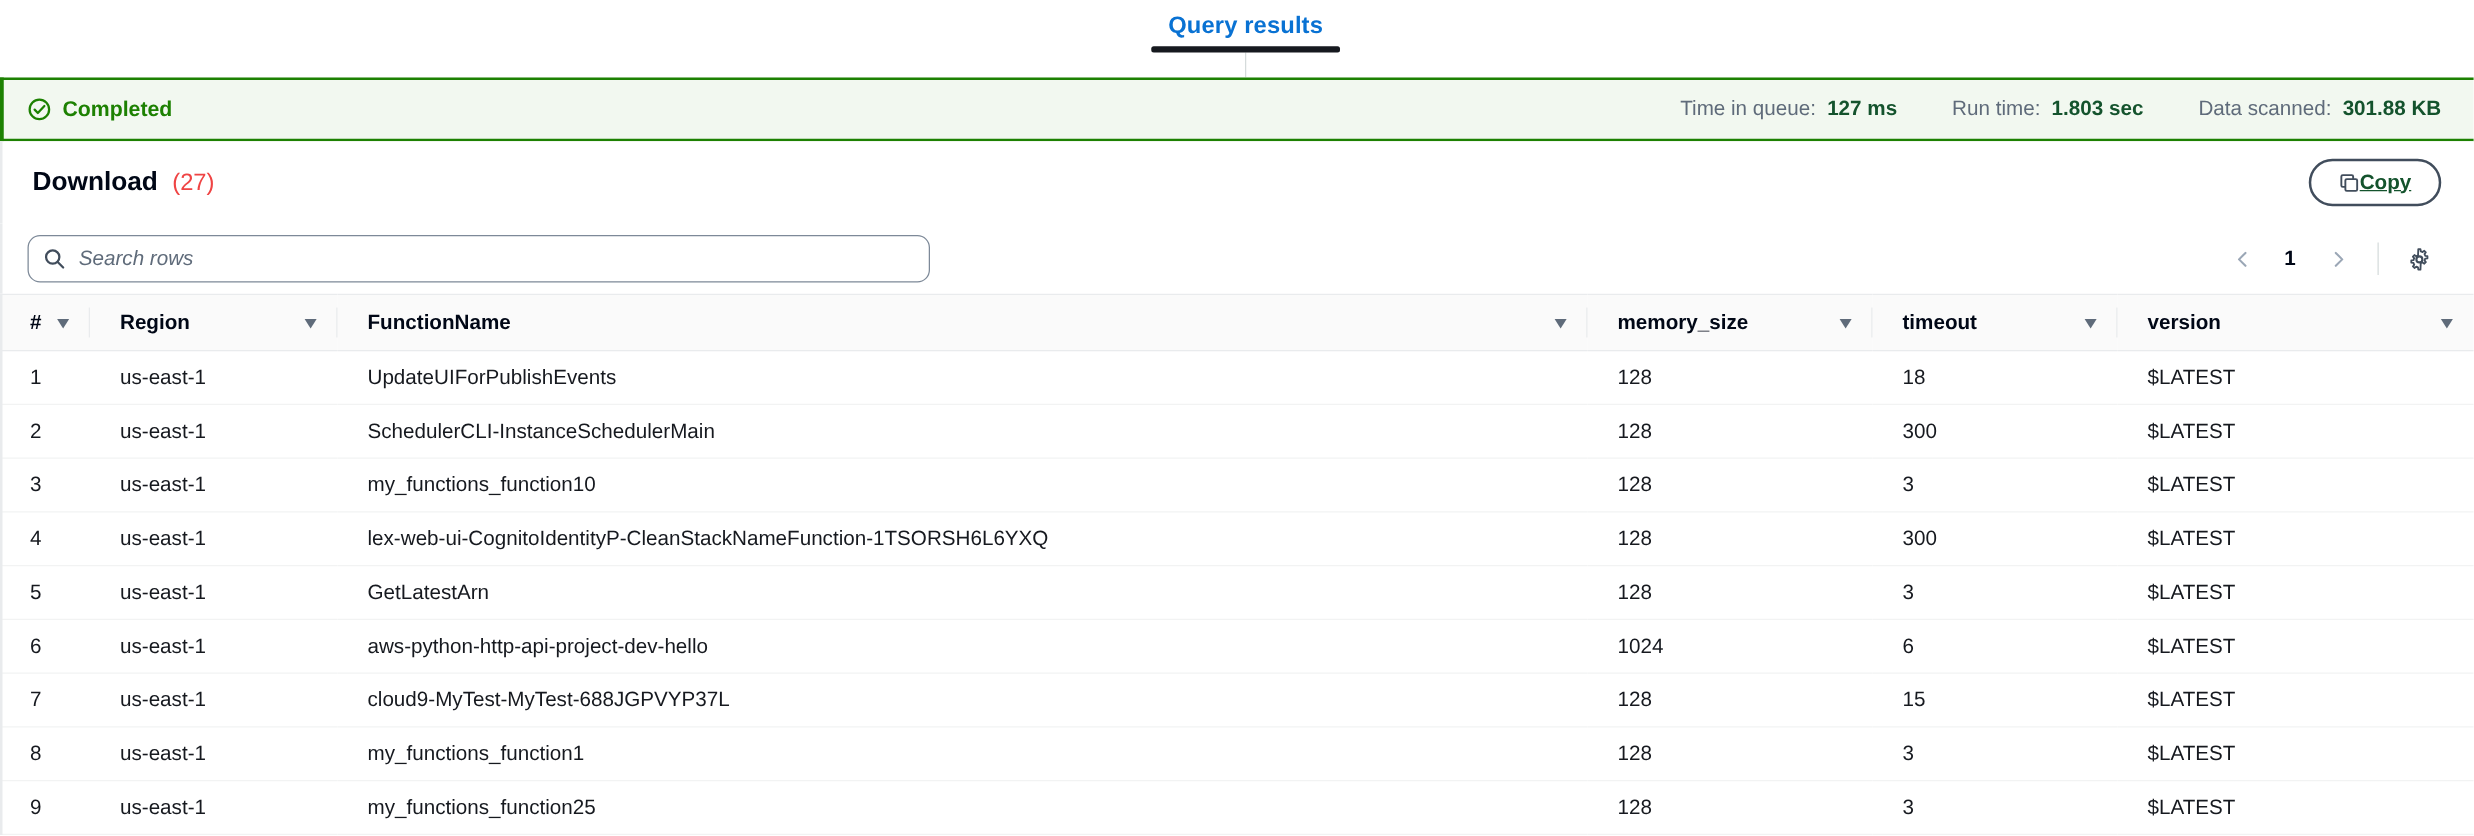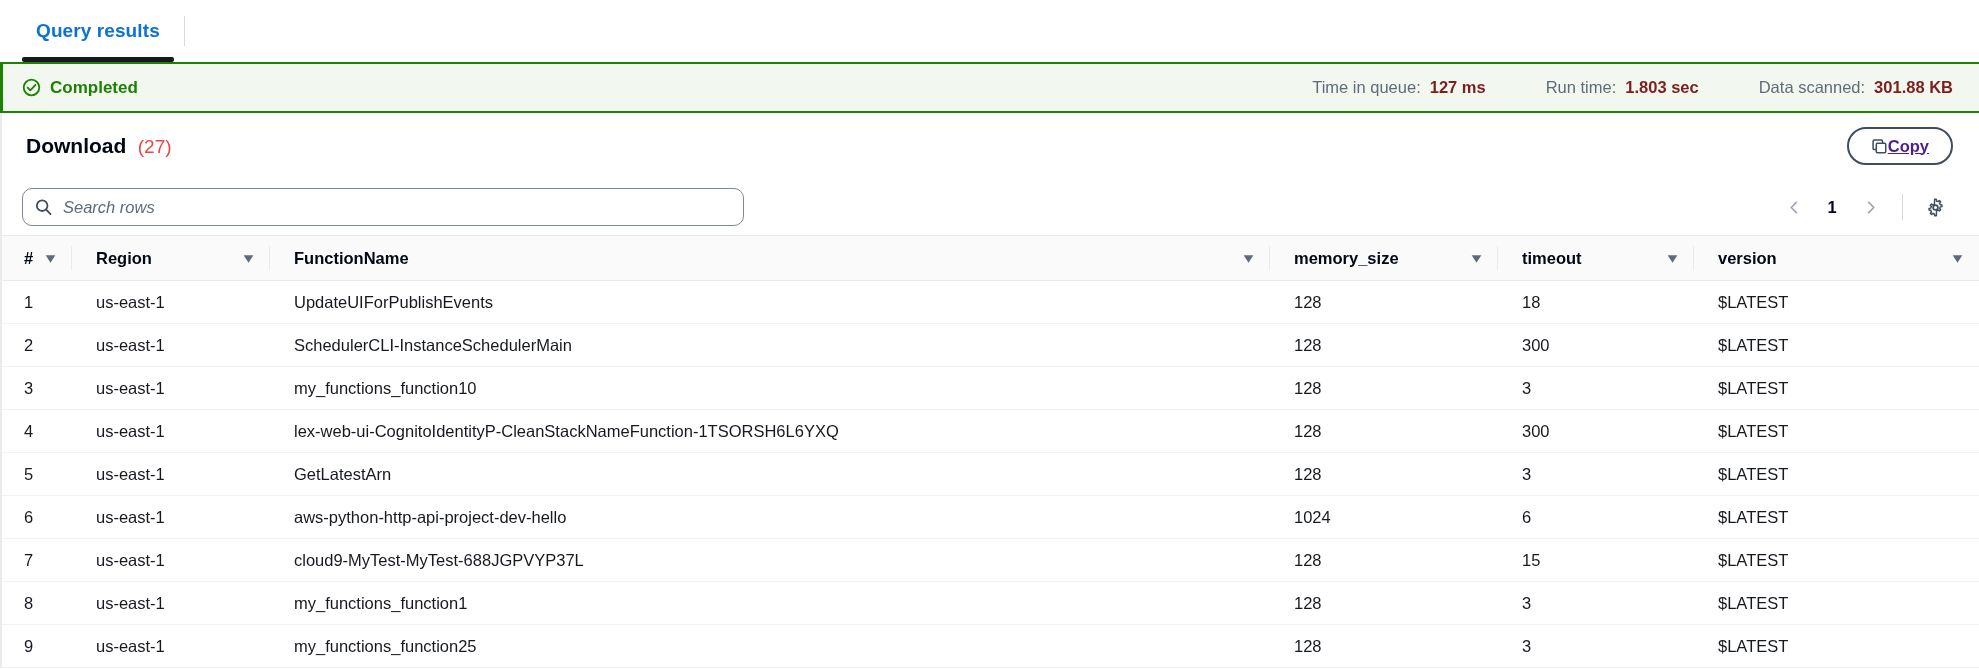--- a/index.html
+++ b/index.html
@@ -13,20 +13,21 @@
   }
 
   
   .tabs-bar {
     position: relative;
     height: 62px;
     display: flex;
     align-items: center;
     background: #ffffff;
     padding-left: 14px;
+    flex-direction: column;
   }
   .tab {
     position: relative;
     display: flex;
     align-items: center;
     height: 62px;
     padding: 0 22px;
     font-size: 19px;
     font-weight: 700;
     letter-spacing: .1px;
@@ -77,26 +78,26 @@
   }
   .check-icon {
     width: 19px; height: 19px;
     display: inline-block;
     flex: 0 0 auto;
   }
   .status-metrics {
     margin-left: auto;
     display: flex;
     align-items: flex-end;
-    gap: 60px;
+    gap: 44px;
     font-size: 16.5px;
   }
   .metric { display: flex; align-items: baseline; gap: 9px; white-space: nowrap; }
   .metric .m-label { color: #5f6b7a; font-weight: 400; }
-  .metric .m-value { color: #7f1d1d; font-weight: 700; }
+  .metric .m-value { color: #14532d; font-weight: 700; }
 
   
   .results-header {
     position: relative;
     height: 66px;
     display: flex;
     align-items: center;
     padding: 0 26px 0 26px;
     background: #ffffff;
   }
@@ -126,21 +127,21 @@
   }
   .btn {
     display: inline-flex;
     align-items: center;
     justify-content: center;
     height: 38px;
     padding: 0 22px;
     border: 2px solid #414d5c;
     border-radius: 21px;
     background: #ffffff;
-    color: #4c1d95;
+    color: #14532d;
     font-size: 16.5px;
     font-weight: 700;
     font-family: "Liberation Sans", sans-serif;
     cursor: pointer;
     white-space: nowrap;
     text-decoration: underline;
   }
   .copy-icon { width: 17px; height: 17px; display: inline-block; }
 
   

